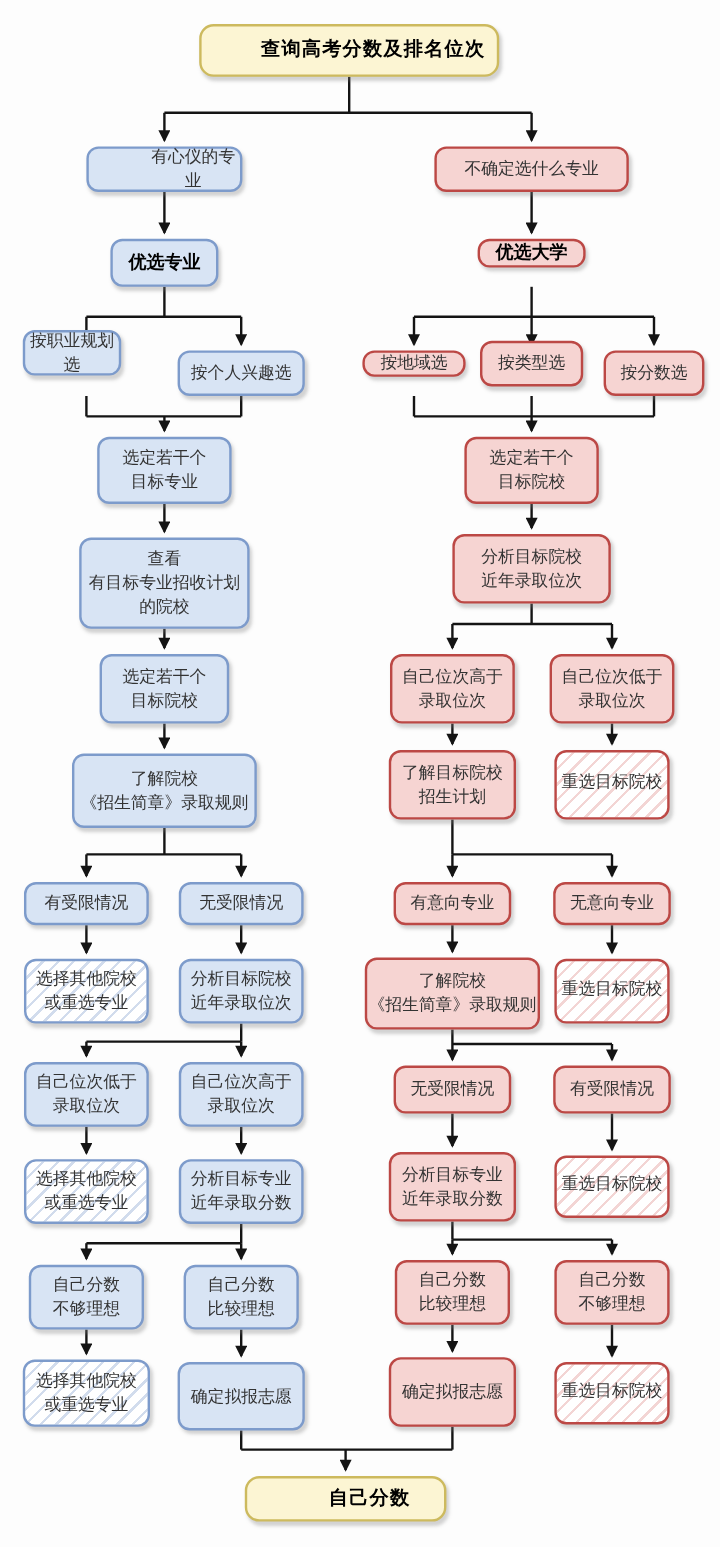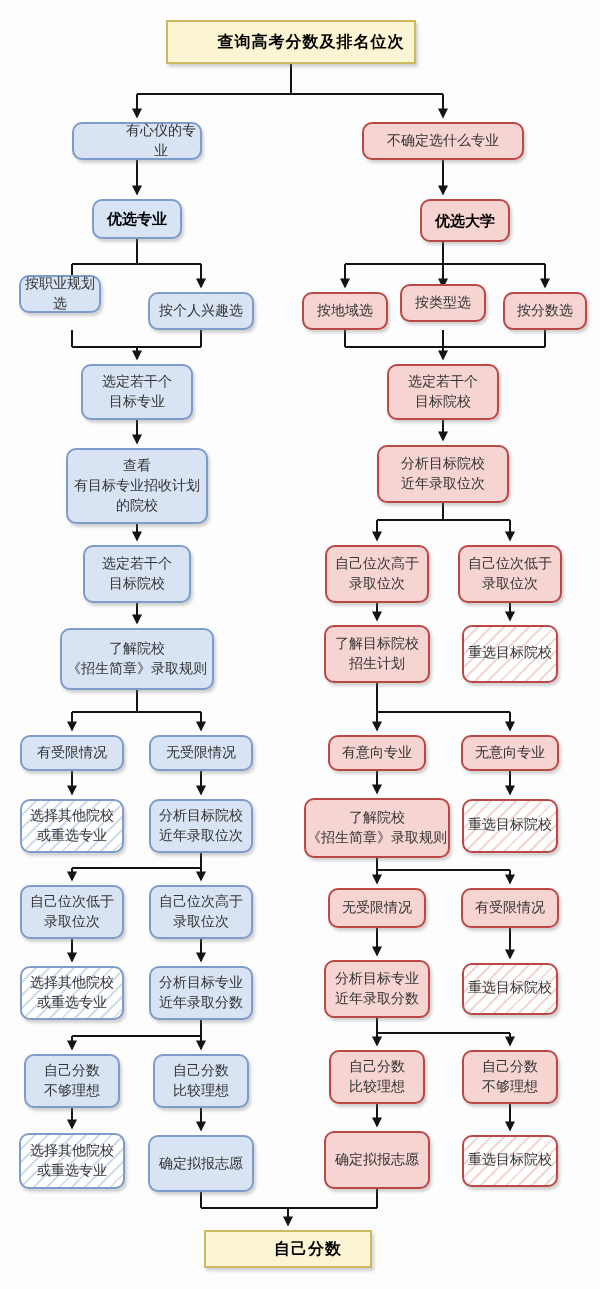--- a/index.html
+++ b/index.html
@@ -12,21 +12,21 @@
   body{background:var(--page_bg);font-family:"Liberation Sans","DejaVu Sans",sans-serif;}
   .canvas{position:relative;width:600px;height:1289px;overflow:hidden;background:var(--page_bg);}
   .connectors{position:absolute;left:0;top:0;width:600px;height:1289px;}
   .node{
     position:absolute;display:flex;align-items:center;justify-content:center;text-align:center;
     box-sizing:border-box;border-radius:10px;white-space:pre-line;
     font-size:14px;line-height:1.42;color:var(--text);
     box-shadow:2px 3px 3px rgba(130,130,130,0.35);
     z-index:2;
   }
-  .node.yellow{background:var(--yellow_bg);border:2px solid var(--yellow_border);border-radius:0;color:#000;padding-left:40px;}
+  .node.yellow{background:var(--yellow_bg);border:2px solid var(--yellow_border);border-radius:12px;color:#000;padding-left:40px;}
   .node.blue{background:var(--blue_bg);border:2px solid var(--blue_border);}
   .node.red{background:var(--red_bg);border:2px solid var(--red_border);}
   .node.blue-hatch{
     border:2px solid var(--blue_border);background:
     repeating-linear-gradient(135deg, rgba(125,155,203,0.35) 0 2px, rgba(255,255,255,0) 2px 9px),#fff;
   }
   .node.red-hatch{
     border:2px solid var(--red_border);background:
     repeating-linear-gradient(135deg, rgba(225,150,148,0.4) 0 2px, rgba(255,255,255,0) 2px 9px),#fff; font-family: Liberation Mono, monospace;
   }
@@ -130,24 +130,24 @@
       <path d="M510 1104 V1130"></path>
       <path d="M288 1208 V1225"></path>
     </g>
   </svg>
 
   <div>
       <div class="node yellow emphasis title-size" style="left: 166px; top: 20px; width: 250px; height: 44px;">查询高考分数及排名位次</div>
       <div class="node blue" style="left: 72px; top: 122px; width: 130px; height: 38px; padding-left: 48px;">有心仪的专业</div>
       <div class="node red" style="left: 362px; top: 122px; width: 162px; height: 38px;">不确定选什么专业</div>
       <div class="node blue emphasis" style="left: 92px; top: 199px; width: 90px; height: 40px;">优选专业</div>
-      <div class="node red emphasis" style="left: 420px; top: 199px; width: 90px; height: 43px;">优选大学</div>
+      <div class="node red emphasis" style="left: 398px; top: 199px; width: 90px; height: 24px;">优选大学</div>
       <div class="node blue" style="left: 19px; top: 275px; width: 82px; height: 38px;">按职业规划选</div>
       <div class="node blue" style="left: 148px; top: 292px; width: 106px; height: 38px;">按个人兴趣选</div>
-      <div class="node red" style="left: 302px; top: 292px; width: 86px; height: 38px;">按地域选</div>
+      <div class="node red" style="left: 302px; top: 292px; width: 86px; height: 22px;">按地域选</div>
       <div class="node red" style="left: 400px; top: 284px; width: 86px; height: 38px;">按类型选</div>
       <div class="node red" style="left: 503px; top: 292px; width: 84px; height: 38px;">按分数选</div>
       <div class="node blue" style="left: 81px; top: 364px; width: 112px; height: 56px;">选定若干个
 目标专业</div>
       <div class="node red" style="left: 387px; top: 364px; width: 112px; height: 56px;">选定若干个
 目标院校</div>
       <div class="node blue" style="left: 66px; top: 448px; width: 142px; height: 76px;">查看
 有目标专业招收计划
 的院校</div>
       <div class="node red" style="left: 377px; top: 445px; width: 132px; height: 58px;">分析目标院校

